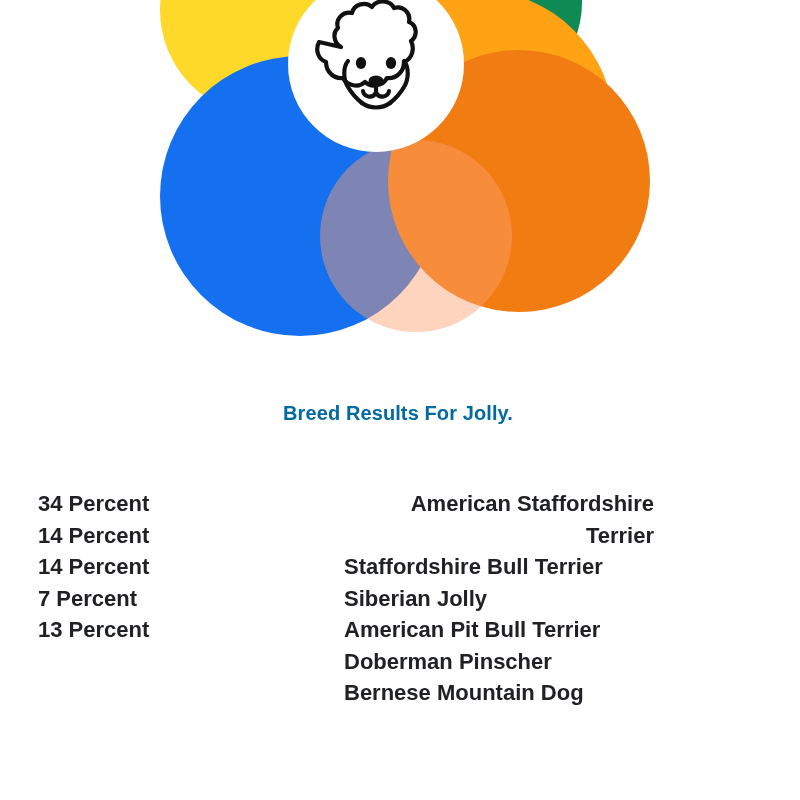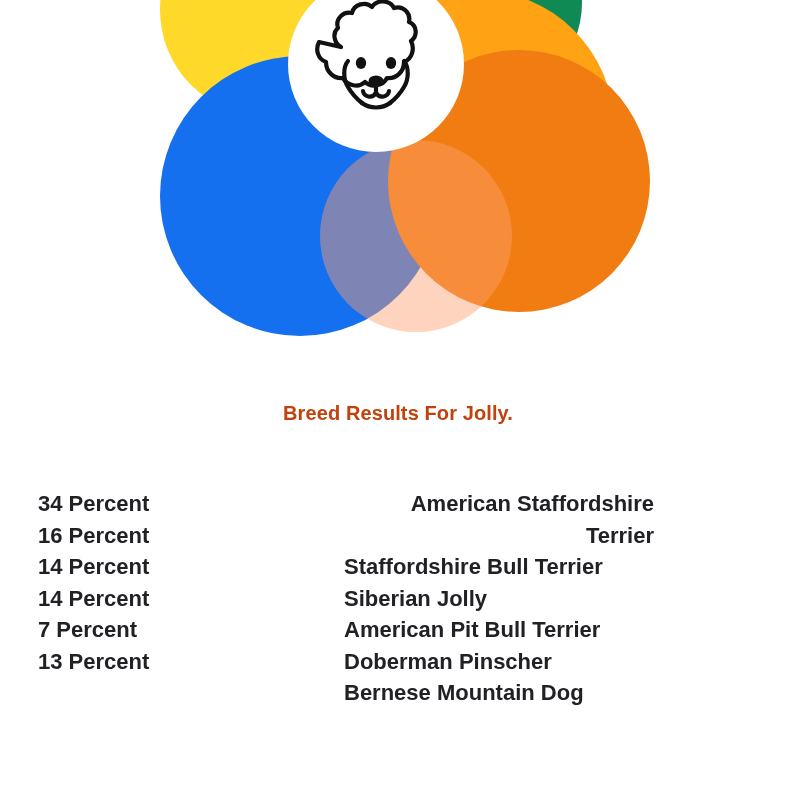--- a/index.html
+++ b/index.html
@@ -98,21 +98,21 @@
 
   
   .caption {
     position: absolute;
     left: 0;
     top: 402px;
     width: 796px;
     text-align: center;
     font-size: 20px;
     font-weight: bold;
-    color: #c2410c;
+    color: #0369a1;
     letter-spacing: 0.1px;
   }
 
   
   .results {
     position: absolute;
     left: 0;
     top: 488px;
     width: 692px;
     display: flex;
@@ -181,21 +181,20 @@
         <path d="M75 104 c4 6 12 4 13 -2" fill="none" stroke="#111111" stroke-width="4.2" stroke-linecap="round"></path>
       </svg>
     </div>
   </div>
 
   <div class="caption">Breed Results For Jolly.</div>
 
   <div class="results">
     <div class="percent-col">
       <div class="percent-row">34 Percent</div>
-      <div class="percent-row">16 Percent</div>
       <div class="percent-row">14 Percent</div>
       <div class="percent-row">14 Percent</div>
       <div class="percent-row">7 Percent</div>
       <div class="percent-row">13 Percent</div>
     </div>
 
     <div class="breed-col">
       <div class="breed-row">American Staffordshire Terrier</div>
       <div class="breed-row">Staffordshire Bull Terrier</div>
       <div class="breed-row">Siberian Jolly</div>

